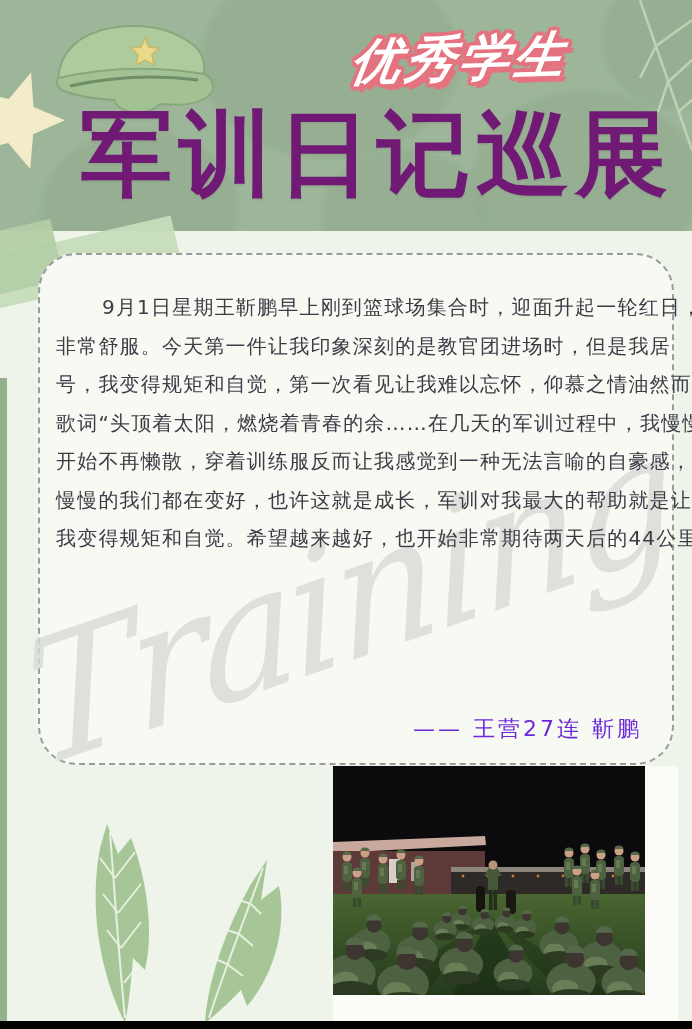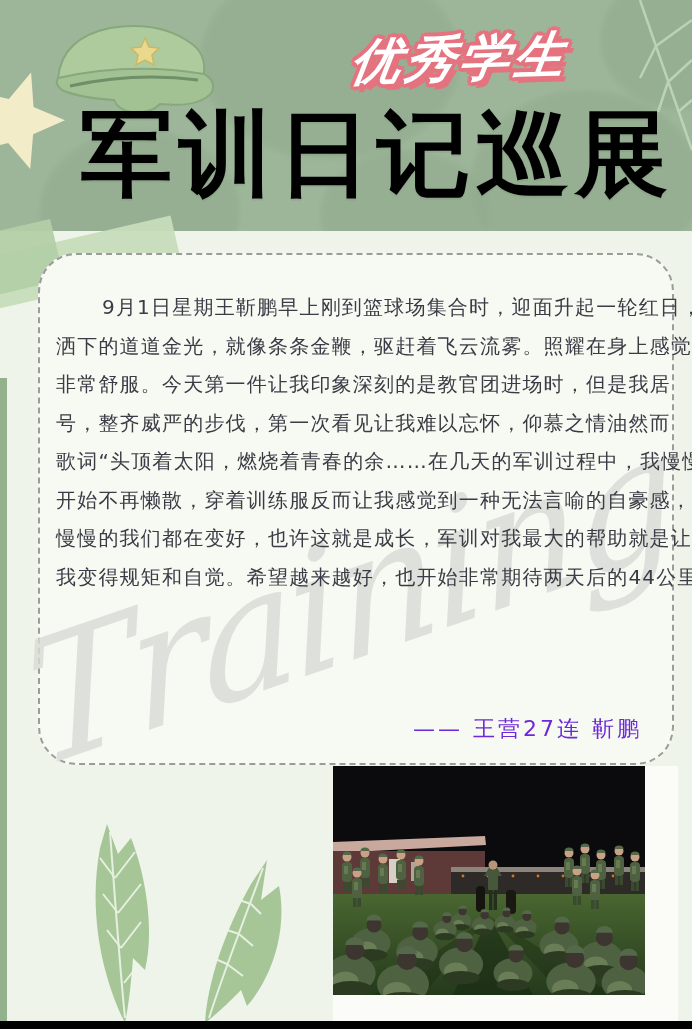--- a/index.html
+++ b/index.html
@@ -23,21 +23,21 @@
     transform:skewX(-10deg) rotate(-2deg);
     text-shadow:
       3px 3px 0 #e4737f,-3px 3px 0 #e4737f,3px -3px 0 #e4737f,-3px -3px 0 #e4737f,
       4px 0 0 #e4737f,-4px 0 0 #e4737f,0 4px 0 #e4737f,0 -4px 0 #e4737f,
       6px 6px 0 #e4737f;
     white-space:nowrap;
   }
   .main-title{
     position:absolute;left:80px;top:104px;width:610px;
     font-size:93px;line-height:100px;font-weight:900;
-    letter-spacing:6px;color:#000000;white-space:nowrap;
+    letter-spacing:6px;color:#701a75;white-space:nowrap;
     text-shadow:0 2px 0 rgba(120,140,110,.25);
   }
   .cap-svg{position:absolute;left:40px;top:16px;}
   .edge-star{position:absolute;left:-40px;top:62px;}
   .leaf-lines{position:absolute;right:0;top:0;}
   
   .tape{position:absolute;background:#c6dcba;opacity:.95;}
   .tape-a{left:-26px;top:238px;width:205px;height:52px;transform:rotate(-13deg);}
   .tape-b{left:-12px;top:226px;width:70px;height:62px;transform:rotate(-13deg);background:#b3cfa6;}
   .left-strip{position:absolute;left:0;top:378px;width:7px;height:644px;background:#93b18c;}
@@ -134,23 +134,22 @@
       <path d="M60,60 L45,40 M63,95 L48,76 M66,130 L52,112 M60,60 L80,34 M63,95 L86,66 M66,130 L86,104 M69,165 L84,146"></path>
       <path d="M208,50 C190,100 170,150 154,200"></path>
       <path d="M196,86 L206,96 M184,116 L198,128 M172,146 L188,158 M196,86 L178,80 M184,116 L166,110 M172,146 L158,140"></path>
     </g>
   </svg>
 
   <div class="diary-card"></div>
 
   <div class="diary-text">
     <div class="diary-line indent">9月1日星期王靳鹏早上刚到篮球场集合时，迎面升起一轮红日，</div>
-    <div class="diary-line">洒下的道道金光，就像条条金鞭，驱赶着飞云流雾。照耀在身上感觉</div>
     <div class="diary-line">非常舒服。今天第一件让我印象深刻的是教官团进场时，但是我居</div>
-    <div class="diary-line">号，整齐威严的步伐，第一次看见让我难以忘怀，仰慕之情油然而</div>
+    <div class="diary-line">号，我变得规矩和自觉，第一次看见让我难以忘怀，仰慕之情油然而</div>
     <div class="diary-line">歌词“头顶着太阳，燃烧着青春的余……在几天的军训过程中，我慢慢</div>
     <div class="diary-line">开始不再懒散，穿着训练服反而让我感觉到一种无法言喻的自豪感，</div>
     <div class="diary-line">慢慢的我们都在变好，也许这就是成长，军训对我最大的帮助就是让</div>
     <div class="diary-line">我变得规矩和自觉。希望越来越好，也开始非常期待两天后的44公里</div>
   </div>
   <div class="signature">—— 王营27连  靳鹏</div>
 
   <div class="photo-card">
     <div class="photo-frame">
       <svg width="312" height="229" viewBox="0 0 312 229">

